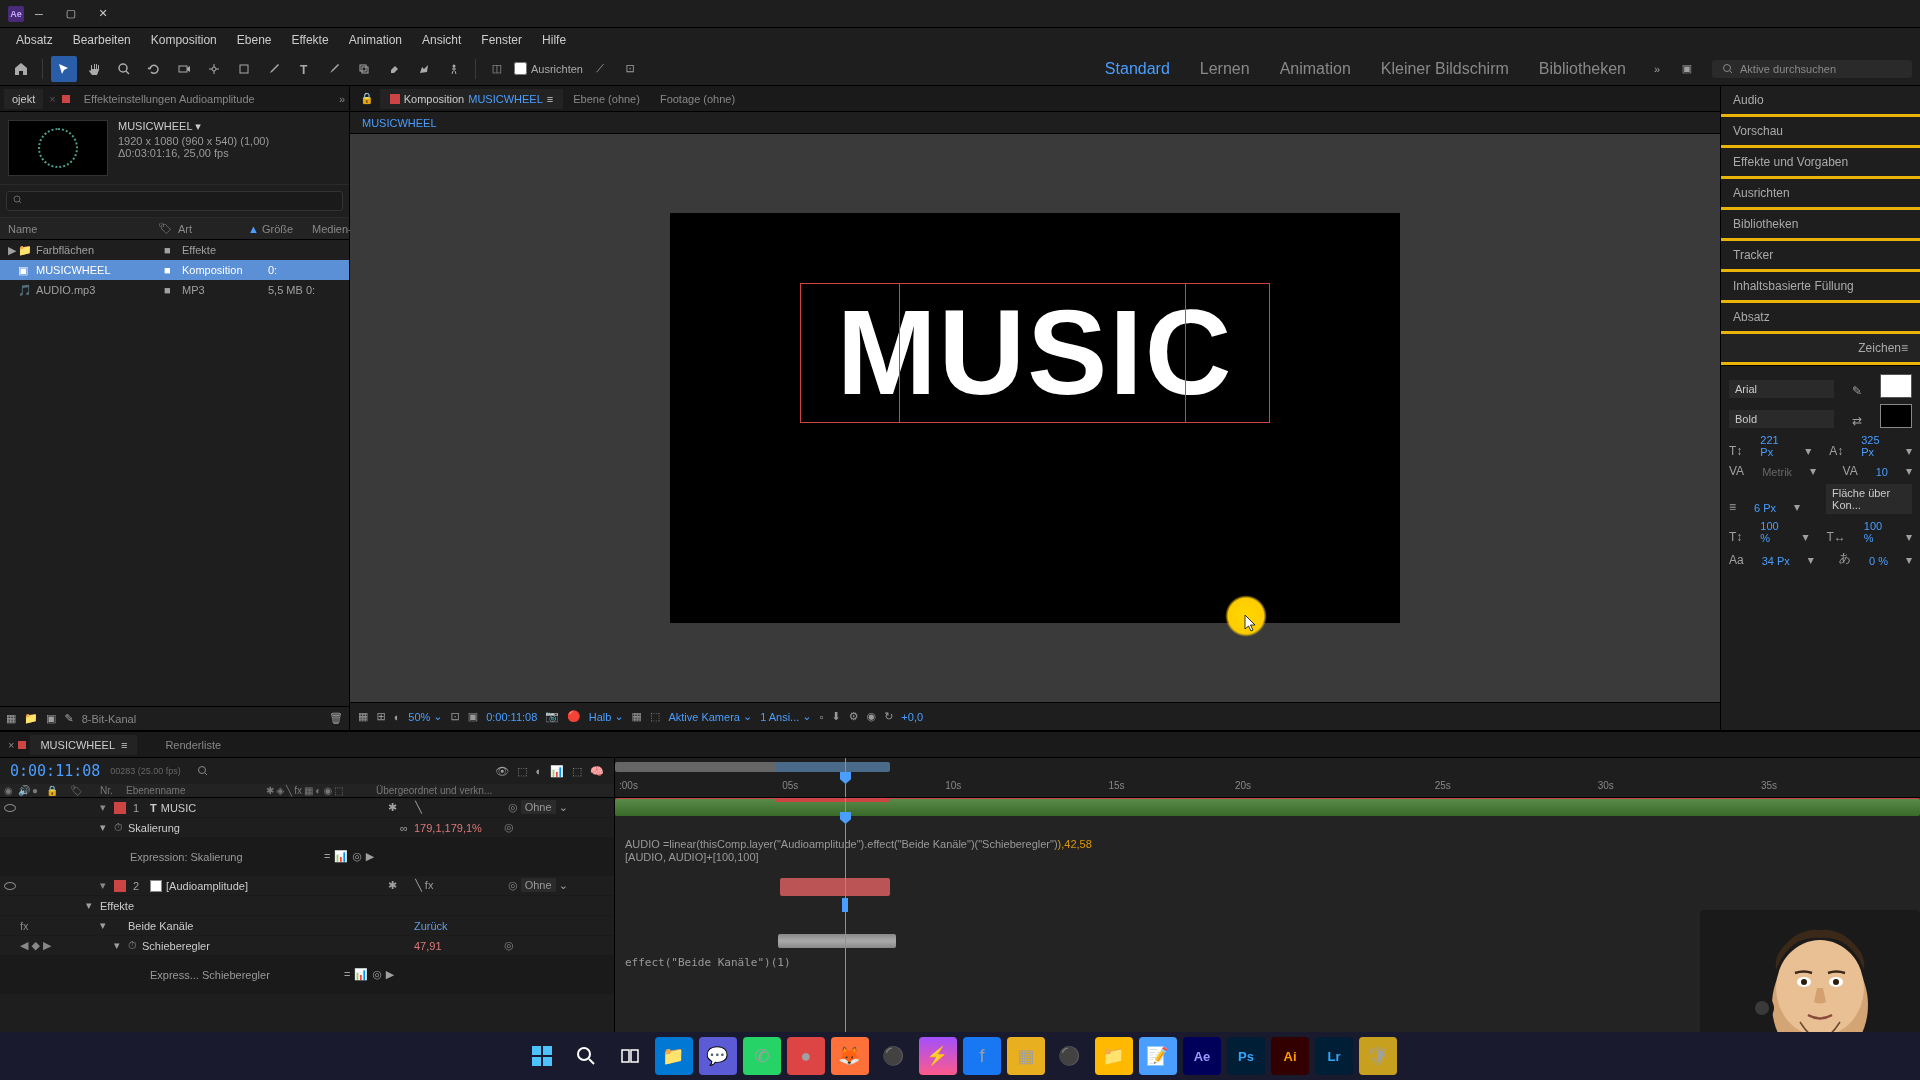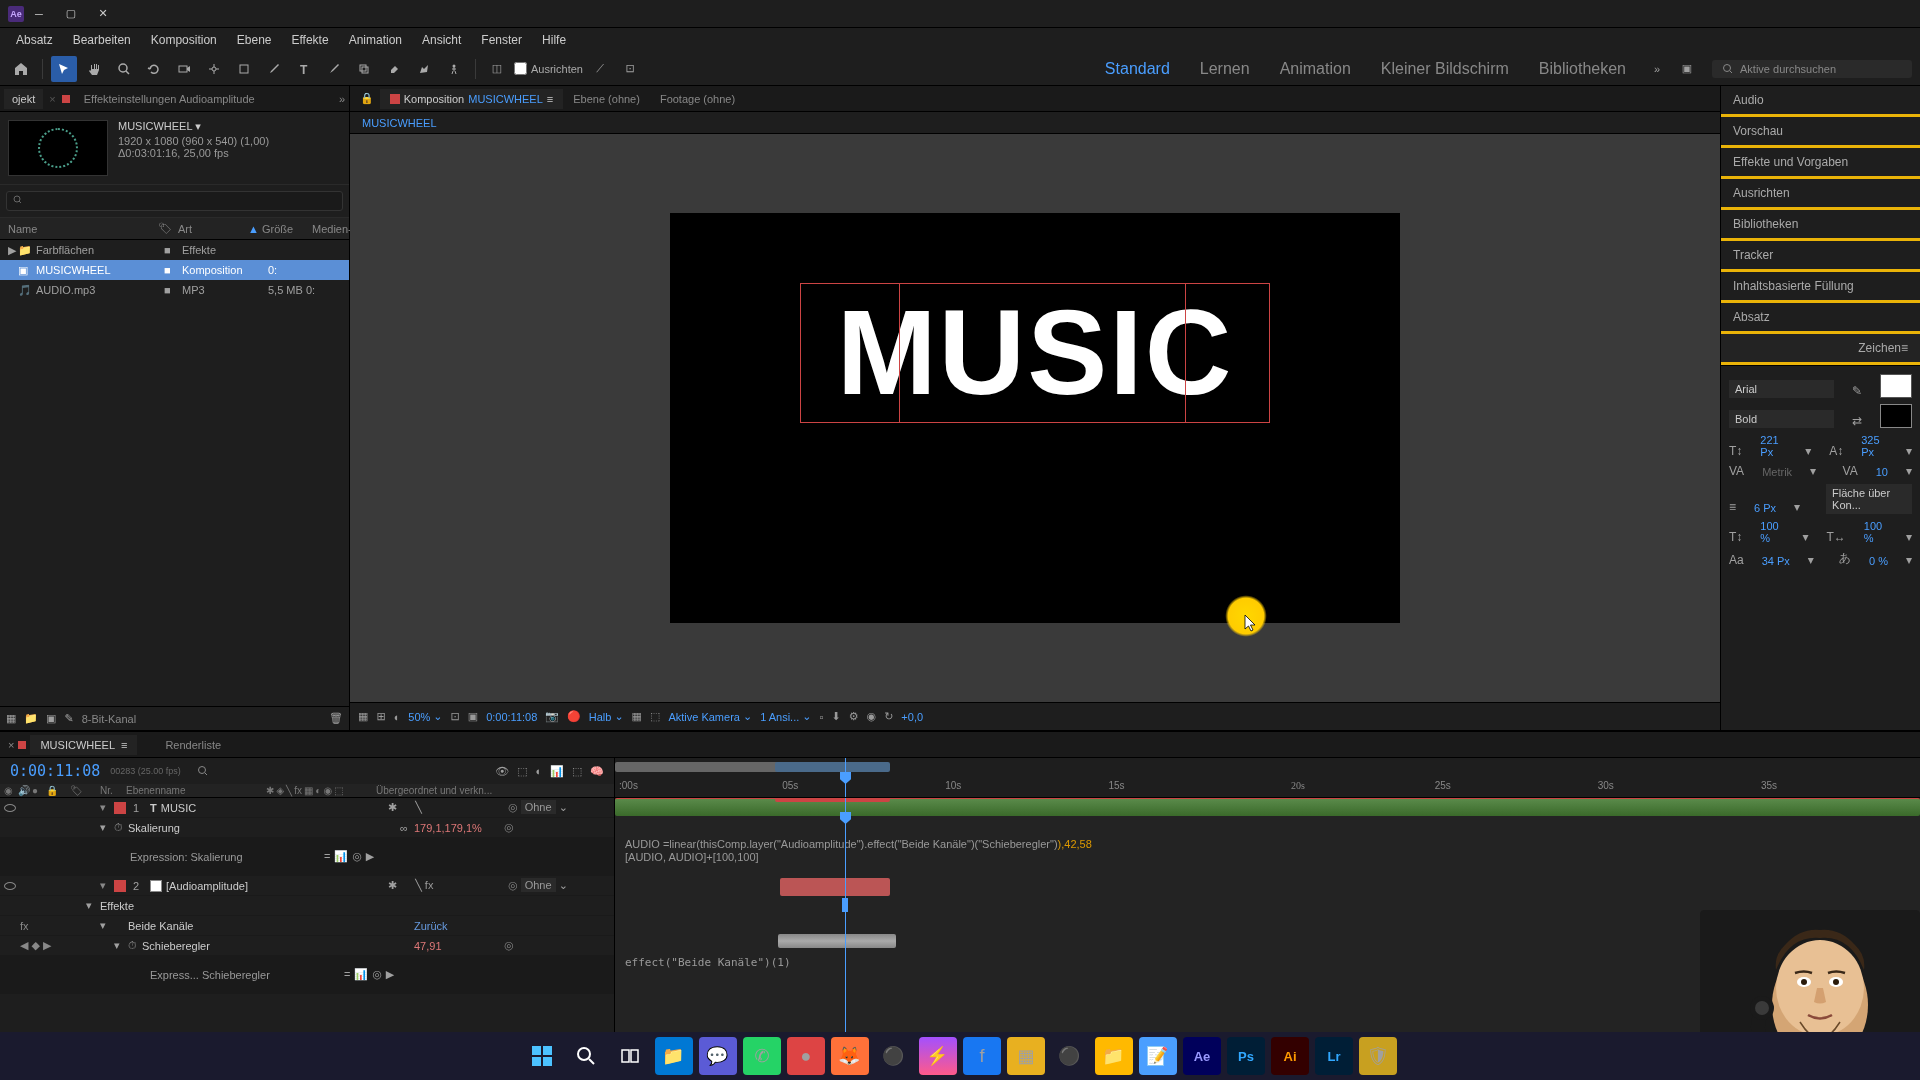--- a/index.html
+++ b/index.html
@@ -460,21 +460,21 @@
       </div>
     </div>
     <div class="tl-right">
       <div class="ruler" id="ruler">
         <div class="work-area" style="left:0;width:190px;background:#666"></div>
         <div class="work-area" style="left:160px;width:115px"></div>
       <span class="ruler-mark" style="left: 4px;">:00s</span>
           <span class="ruler-mark" style="left: 167.125px;">05s</span>
           <span class="ruler-mark" style="left: 330.25px;">10s</span>
           <span class="ruler-mark" style="left: 493.375px;">15s</span>
-          <span class="ruler-mark" style="left: 676px; font-family: Liberation Serif, serif;">20s</span>
+          <span class="ruler-mark" style="left: 620px;">20s</span>
           <span class="ruler-mark" style="left: 819.625px;">25s</span>
           <span class="ruler-mark" style="left: 982.75px;">30s</span>
           <span class="ruler-mark" style="left: 1145.88px;">35s</span>
         </div>
       <div class="playhead" style="left:230px"></div>
     </div>
   </div>
   <div class="tl-body">
     <div class="tl-layers">
 

